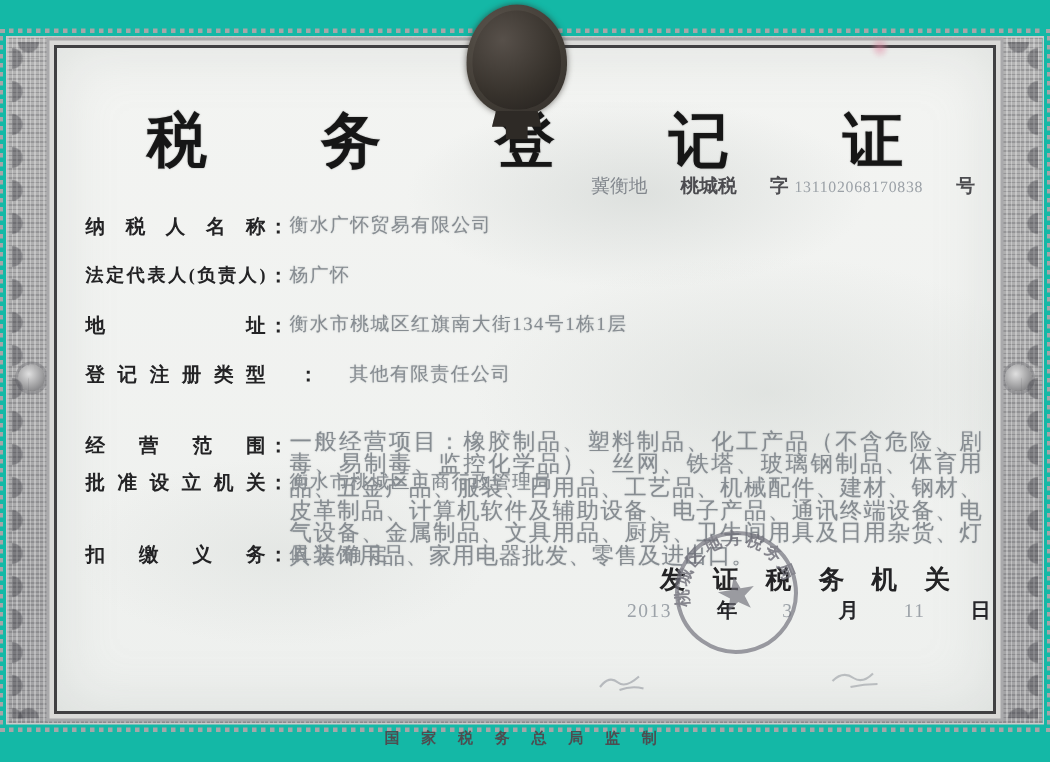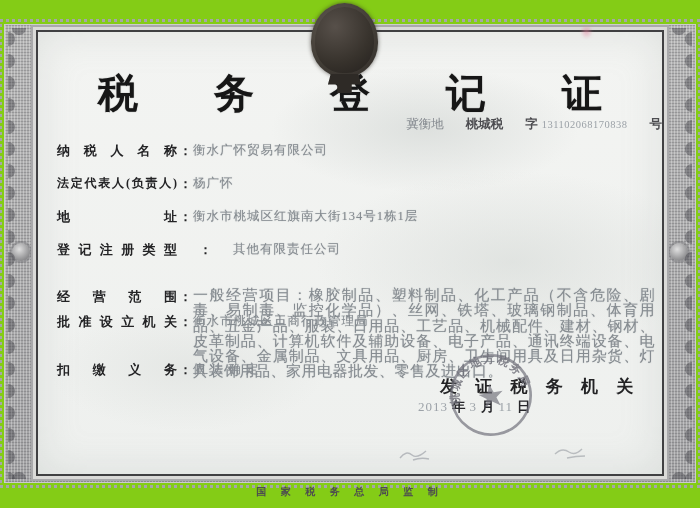--- a/index.html
+++ b/index.html
@@ -1,18 +1,18 @@
 <!DOCTYPE html>
 <html><head>
 <meta charset="utf-8">
 <style>
   html,body{margin:0;padding:0;}
   body{width:700px;height:508px;overflow:hidden;background:#fbfbfb;
        font-family:"Liberation Serif","DejaVu Serif",serif;}
-  .page{position:relative;width:700px;height:508px;background:#84cc16;}
+  .page{position:relative;width:700px;height:508px;background:#14b8a6;}
 
   
   .frame{position:absolute;left:5px;right:5px;top:25px;bottom:26px;
     background:
       repeating-linear-gradient(90deg, rgba(255,255,255,.30) 0 1px, rgba(0,0,0,0) 1px 3px),
       repeating-linear-gradient(0deg, rgba(80,80,85,.28) 0 1px, rgba(0,0,0,0) 1px 3px),
       linear-gradient(#b4b4b4,#a2a2a4);
     box-shadow:0 0 0 1px #cccccc;}
   .frame::before{content:'';position:absolute;inset:-6px;border:3px dotted #a6a6a8;pointer-events:none;}
   .frame::after{content:'';position:absolute;inset:3px;pointer-events:none;
@@ -44,21 +44,21 @@
   .emblem .tab{position:absolute;left:17px;bottom:0;width:33px;height:19px;background:#2e2a26;
     clip-path:polygon(8% 0,92% 0,100% 55%,72% 55%,72% 100%,28% 100%,28% 55%,0 55%);
     box-shadow:0 0 3px rgba(45,40,35,.6);}
   .smudge-pink{position:absolute;left:580px;top:24px;width:13px;height:15px;z-index:6;
     background:radial-gradient(rgba(226,128,158,.55), rgba(0,0,0,0) 70%);filter:blur(1px);}
 
   
   .title{position:absolute;left:0;right:0;top:34px;text-align:center;
     font-size:40px;font-weight:bold;color:#161616;letter-spacing:33px;padding-left:33px;
     text-shadow:0 0 1px rgba(20,20,20,.5);}
-  .numline{position:absolute;top:84px;right:0;display:flex;align-items:baseline;
+  .numline{position:absolute;top:84px;right:12px;display:flex;align-items:baseline;
     font-size:12.5px;color:#82878d;}
   .numline .seg{margin-left:22px;}
   .numline .dark{color:#4c4c50;font-weight:bold;}
   .numline .num{font-size:10.5px;color:#9ba1a7;letter-spacing:.5px;margin-left:4px;}
 
   .row{position:absolute;left:19px;display:flex;align-items:flex-start;white-space:nowrap;}
   .label{display:inline-block;width:120px;font-weight:bold;font-size:13px;color:#232325;
     text-align:justify;text-align-last:justify;flex:none;}
   .row-legal .label{font-size:12px;letter-spacing:0;}
   .colon{font-weight:bold;color:#232325;font-size:13px;margin:0 1px 0 2px;flex:none;}
@@ -66,21 +66,21 @@
     text-shadow:0 0 1px rgba(134,140,145,.55);}
   .row-scope{white-space:normal;}
   .row-scope .value{width:462px;font-size:15px;line-height:15.3px;letter-spacing:.5px;
     text-align:justify;}
 
   .row-y1{top:110px;} .row-y2{top:143px;justify-content:flex-end;} .row-y3{top:176px;} .row-y4{top:209px;gap:20px;}
   .row-y5{top:256px;} .row-y6{top:281px;} .row-y7{top:313px;margin-top:16px;}
 
   .issuer{position:absolute;left:402px;top:343px;font-size:17px;font-weight:bold;
     color:#232325;letter-spacing:7px;white-space:nowrap;}
-  .dateline{position:absolute;left:380px;top:366px;display:inline-flex;gap:4px;
+  .dateline{position:absolute;left:380px;top:366px;display:inline-flex;gap:30px;
     align-items:baseline;white-space:nowrap;}
   .dateline .dnum{font-size:13px;color:#9ca2a8;letter-spacing:1px;}
   .dateline .dchar{font-size:13.5px;font-weight:bold;color:#26262a;}
 
   .seal{position:absolute;left:408px;top:318px;width:90px;height:90px;z-index:2;
     transform:rotate(-10deg);opacity:.82;}
   .scribbles{position:absolute;left:395px;top:444px;width:215px;height:20px;z-index:2;}
 
   .footer{position:absolute;left:0;right:0;top:485px;text-align:center;
     font-size:10px;font-weight:600;color:#4d4d50;letter-spacing:6px;}

